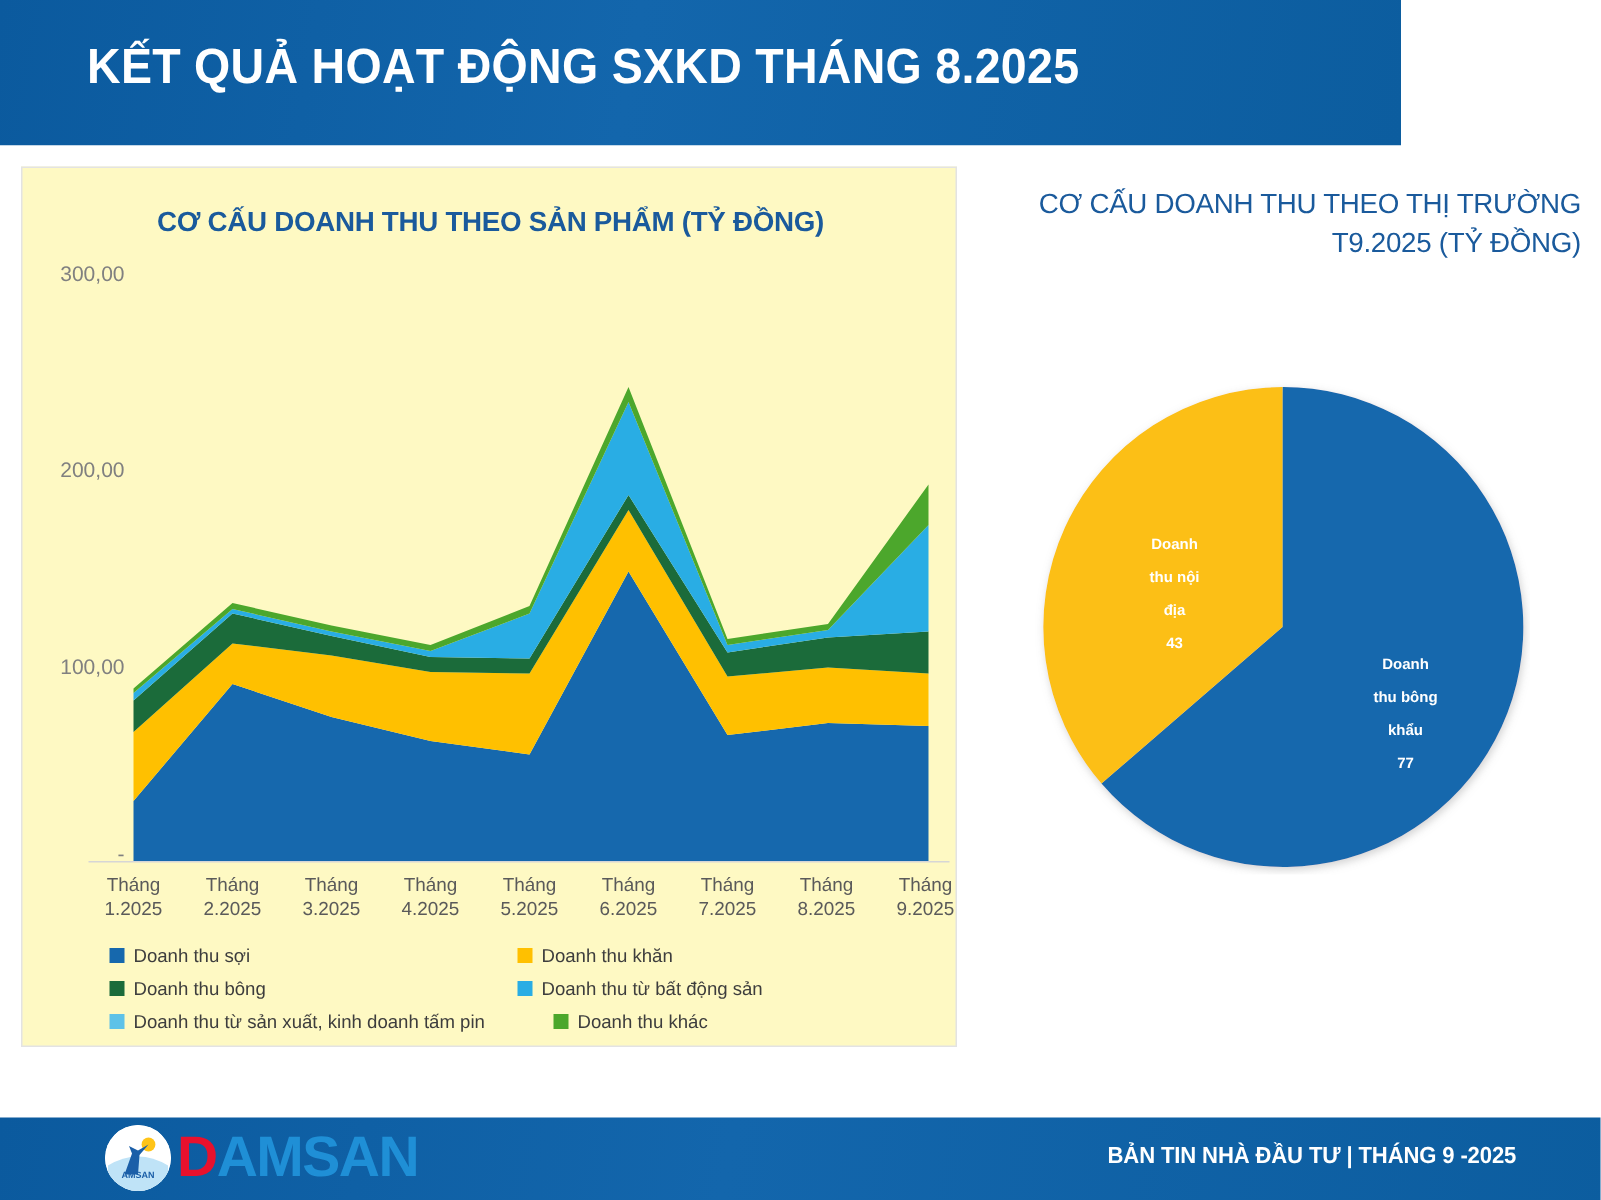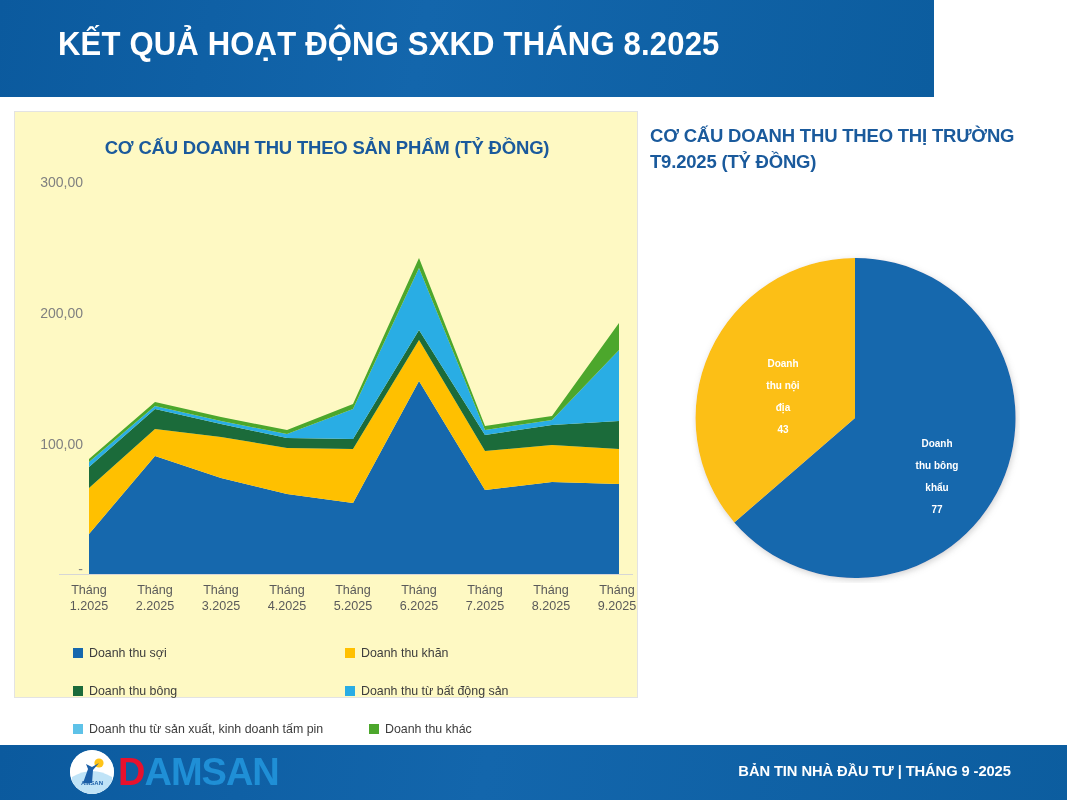--- a/index.html
+++ b/index.html
@@ -117,21 +117,20 @@
   .legend-row {
     display: flex;
     margin-bottom: 8px;
   }
   .legend-item {
     display: flex;
     align-items: center;
     font-size: 12.4px;
     color: #3d3d3d;
     white-space: nowrap;
-    margin-top: 16px;
   }
   .legend-item.col1 { width: 272px; }
   .swatch {
     width: 10px;
     height: 10px;
     margin-right: 6px;
     flex: 0 0 auto;
   }
 
   
@@ -140,24 +139,24 @@
     left: 650px;
     top: 10px;
     width: 404px;
     height: 587px;
   }
   .pie-title {
     position: absolute;
     left: 0;
     top: 12px;
     width: 404px;
-    text-align: left;
+    text-align: right;
     color: #1a5a9c;
     font-size: 18.5px;
-    font-weight: bold;
+    font-weight: normal;
     line-height: 26px;
     letter-spacing: -0.2px;
   }
   .pie-wrap {
     position: absolute;
     left: 40px;
     top: 142px;
     width: 330px;
     height: 330px;
   }

